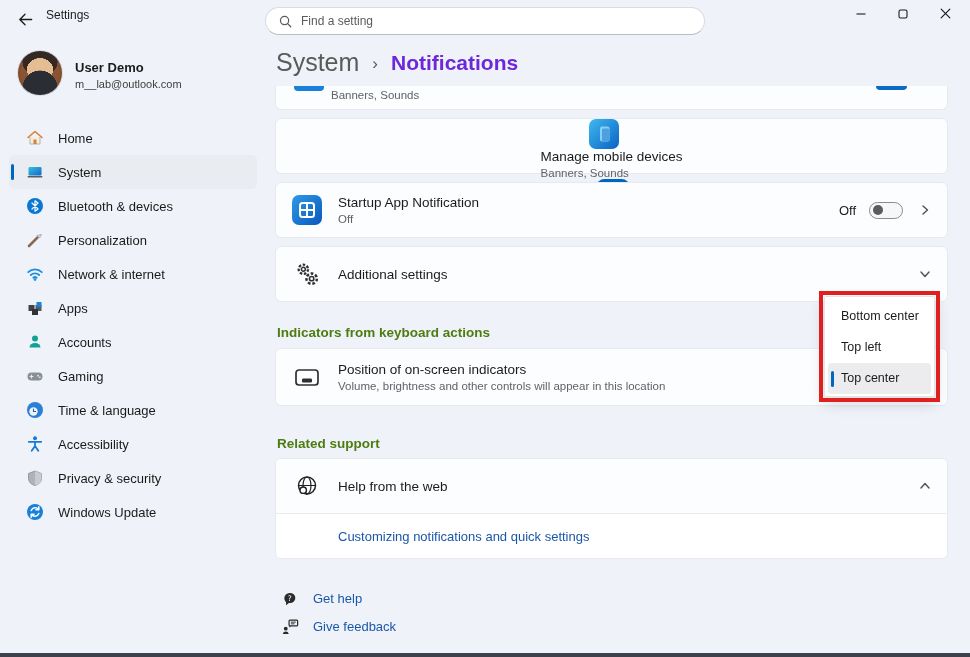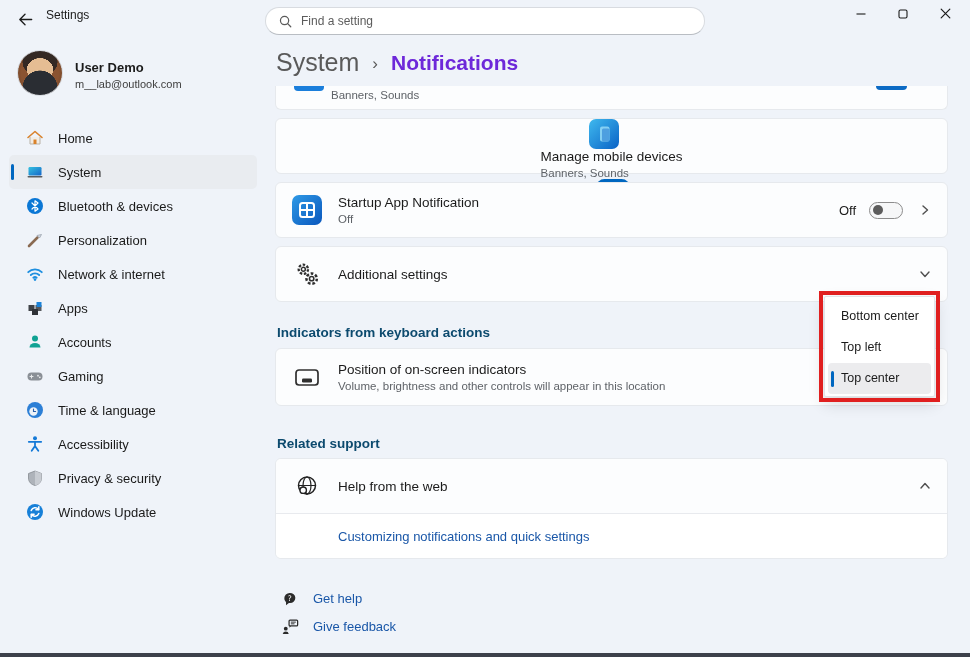--- a/index.html
+++ b/index.html
@@ -57,21 +57,21 @@
   .card.clipped { top:86px; height:24px; border-top:none; border-radius:0 0 6px 6px; padding:0; }
   .clip-icon { position:absolute; left:18px; top:0; width:30px; height:5px; background:#1a7edb; border-radius:0 0 4px 4px; }
   .clip-sub { position:absolute; left:55px; top:3px; font-size:11.5px; color:#5f6368; }
   .clip-toggle { position:absolute; right:40px; top:0; width:31px; height:4px; background:#0b6ac4; border-radius:0 0 5px 5px; }
 
   .card.manage { top:118px; height:56px;flex-direction:column; }
   .card.startup { top:182px; height:56px; }
   .card.additional { top:246px; height:56px; }
   .card.position { top:348px; height:58px; }
 
-  .section-h { position:absolute; left:2px; font-size:13.5px; font-weight:700; color:#0c4a6e; }
+  .section-h { position:absolute; left:2px; font-size:13.5px; font-weight:700; color:#4d7c0f; }
   .section-h.indicators { top:325px; }
   .section-h.related { top:436px; }
 
   .card.help { top:458px; height:101px; flex-direction:column; align-items:stretch; padding:0; overflow:hidden; }
   .help-header { height:55px; display:flex; align-items:center; padding:0 16px; background:#fcfdfe; border-bottom:1px solid #e8eaee; }
   .help-content { flex:1; background:#ffffff; display:flex; align-items:center; padding-left:62px; }
   .link { font-size:13px; color:#1a57a8; cursor:pointer; }
 
   .footer-link { position:absolute; display:flex; align-items:center; gap:13px; cursor:pointer; }
   .footer-link.gethelp { left:281px; top:589px; }

